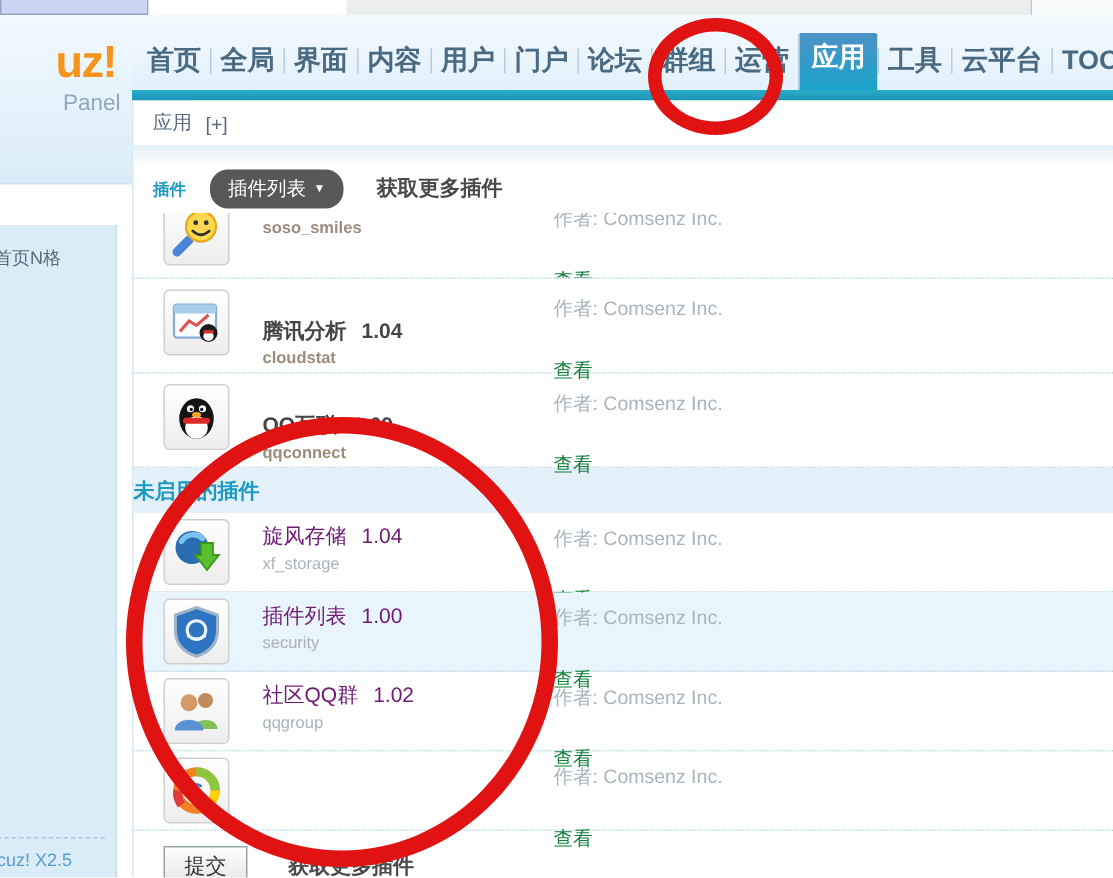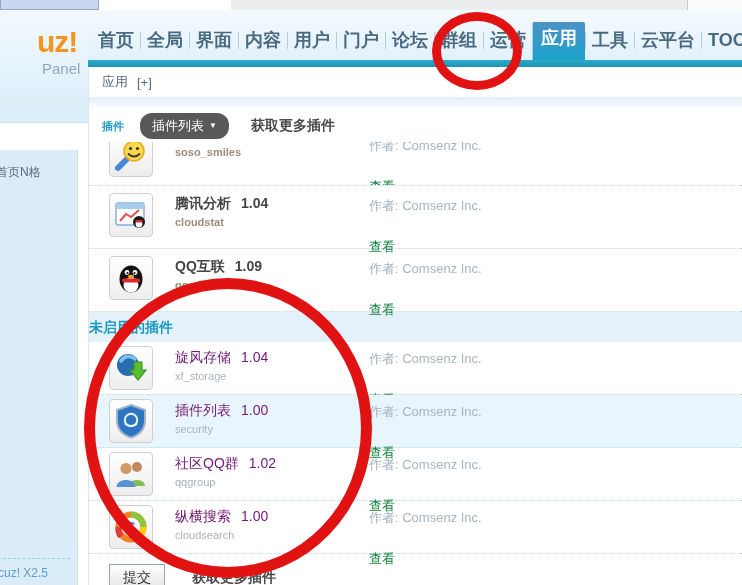--- a/index.html
+++ b/index.html
@@ -30,21 +30,21 @@
   .crumb-row{height:30px;display:flex;align-items:center;padding-left:13px;font-size:13px;color:#5a6b7d;gap:9px;}
   .crumb-fade{height:13px;background:linear-gradient(180deg,#e0eff9,#ffffff);}
   .plugins-bar{height:32px;display:flex;align-items:center;padding-left:13px;}
   .pl-title{font-size:11px;font-weight:bold;color:#2198c2;margin-right:16px;}
   .pill{background:#585858;color:#fff;font-size:13px;font-weight:normal;padding:4px 12px;border-radius:12px;cursor:pointer;display:flex;align-items:center;gap:5px;}
   .pill .arr{font-size:8px;line-height:8px;}
   .more-tab{font-size:14px;font-weight:bold;color:#4a4a4a;margin-left:22px;cursor:pointer;}
   
   .row{position:relative;height:62px;border-bottom:1px dotted #bddaea;}
   .icon-box{position:absolute;left:20px;top:7px;width:44px;height:44px;box-sizing:border-box;border:1px solid #cfcfcf;border-radius:4px;background:linear-gradient(180deg,#ffffff,#ededed);display:flex;align-items:center;justify-content:center;}
-  .pcol{position:absolute;left:86px;top:9px;}
+  .pcol{position:absolute;left:86px;top:26px;}
   .pname-line{font-size:14px;font-weight:bold;color:#454545;}
   .pver{margin-left:10px;}
   .pid{margin-top:3px;font-size:11px;font-weight:bold;color:#9b8d79;}
   .acol{position:absolute;left:280px;top:11px;font-size:13px;color:#a8b4be;}
   .view{display:block;margin-top:23px;color:#15803d;cursor:pointer;text-decoration:none;font-size:13px;}
   .row.off{height:52px;}
   .row.off .icon-box{top:4px;}
   .row.off .pcol{top:7px;}
   .row.off .acol{top:8px;}
   .row.off .pname-line{font-weight:400;color:#701a75;}
@@ -253,26 +253,20 @@
     <div class="row off">
       <div class="icon-box">
         <svg viewBox="0 0 36 36" width="36" height="36">
           <circle cx="18" cy="18" r="12.5" fill="none" stroke="#f08224" stroke-width="6"></circle>
           <path d="M18 5.5 A12.5 12.5 0 0 1 30.5 18" stroke="#8cc63f" stroke-width="6" fill="none"></path>
           <path d="M30.5 18 A12.5 12.5 0 0 1 24 28.8" stroke="#ffd200" stroke-width="6" fill="none"></path>
           <path d="M8 27.5 A12.5 12.5 0 0 1 5.5 18" stroke="#e03a3a" stroke-width="6" fill="none"></path>
           <text x="18" y="23" font-size="14" font-weight="bold" fill="#2f7ac6" text-anchor="middle" font-family="Liberation Sans, sans-serif">S</text>
         </svg>
       </div>
-      <div class="pcol">
-        <div class="pname-line">
-          <span>纵横搜索</span><span class="pver">1.00</span>
-        </div>
-        <div class="pid">cloudsearch</div>
-      </div>
       <div class="acol">
         <span>作者: Comsenz Inc.</span>
         <a class="view">查看</a>
       </div>
     </div>
 
     <div class="footer-row">
       <button class="submit-btn">提交</button>
       <span class="footer-more">获取更多插件</span>
     </div>

